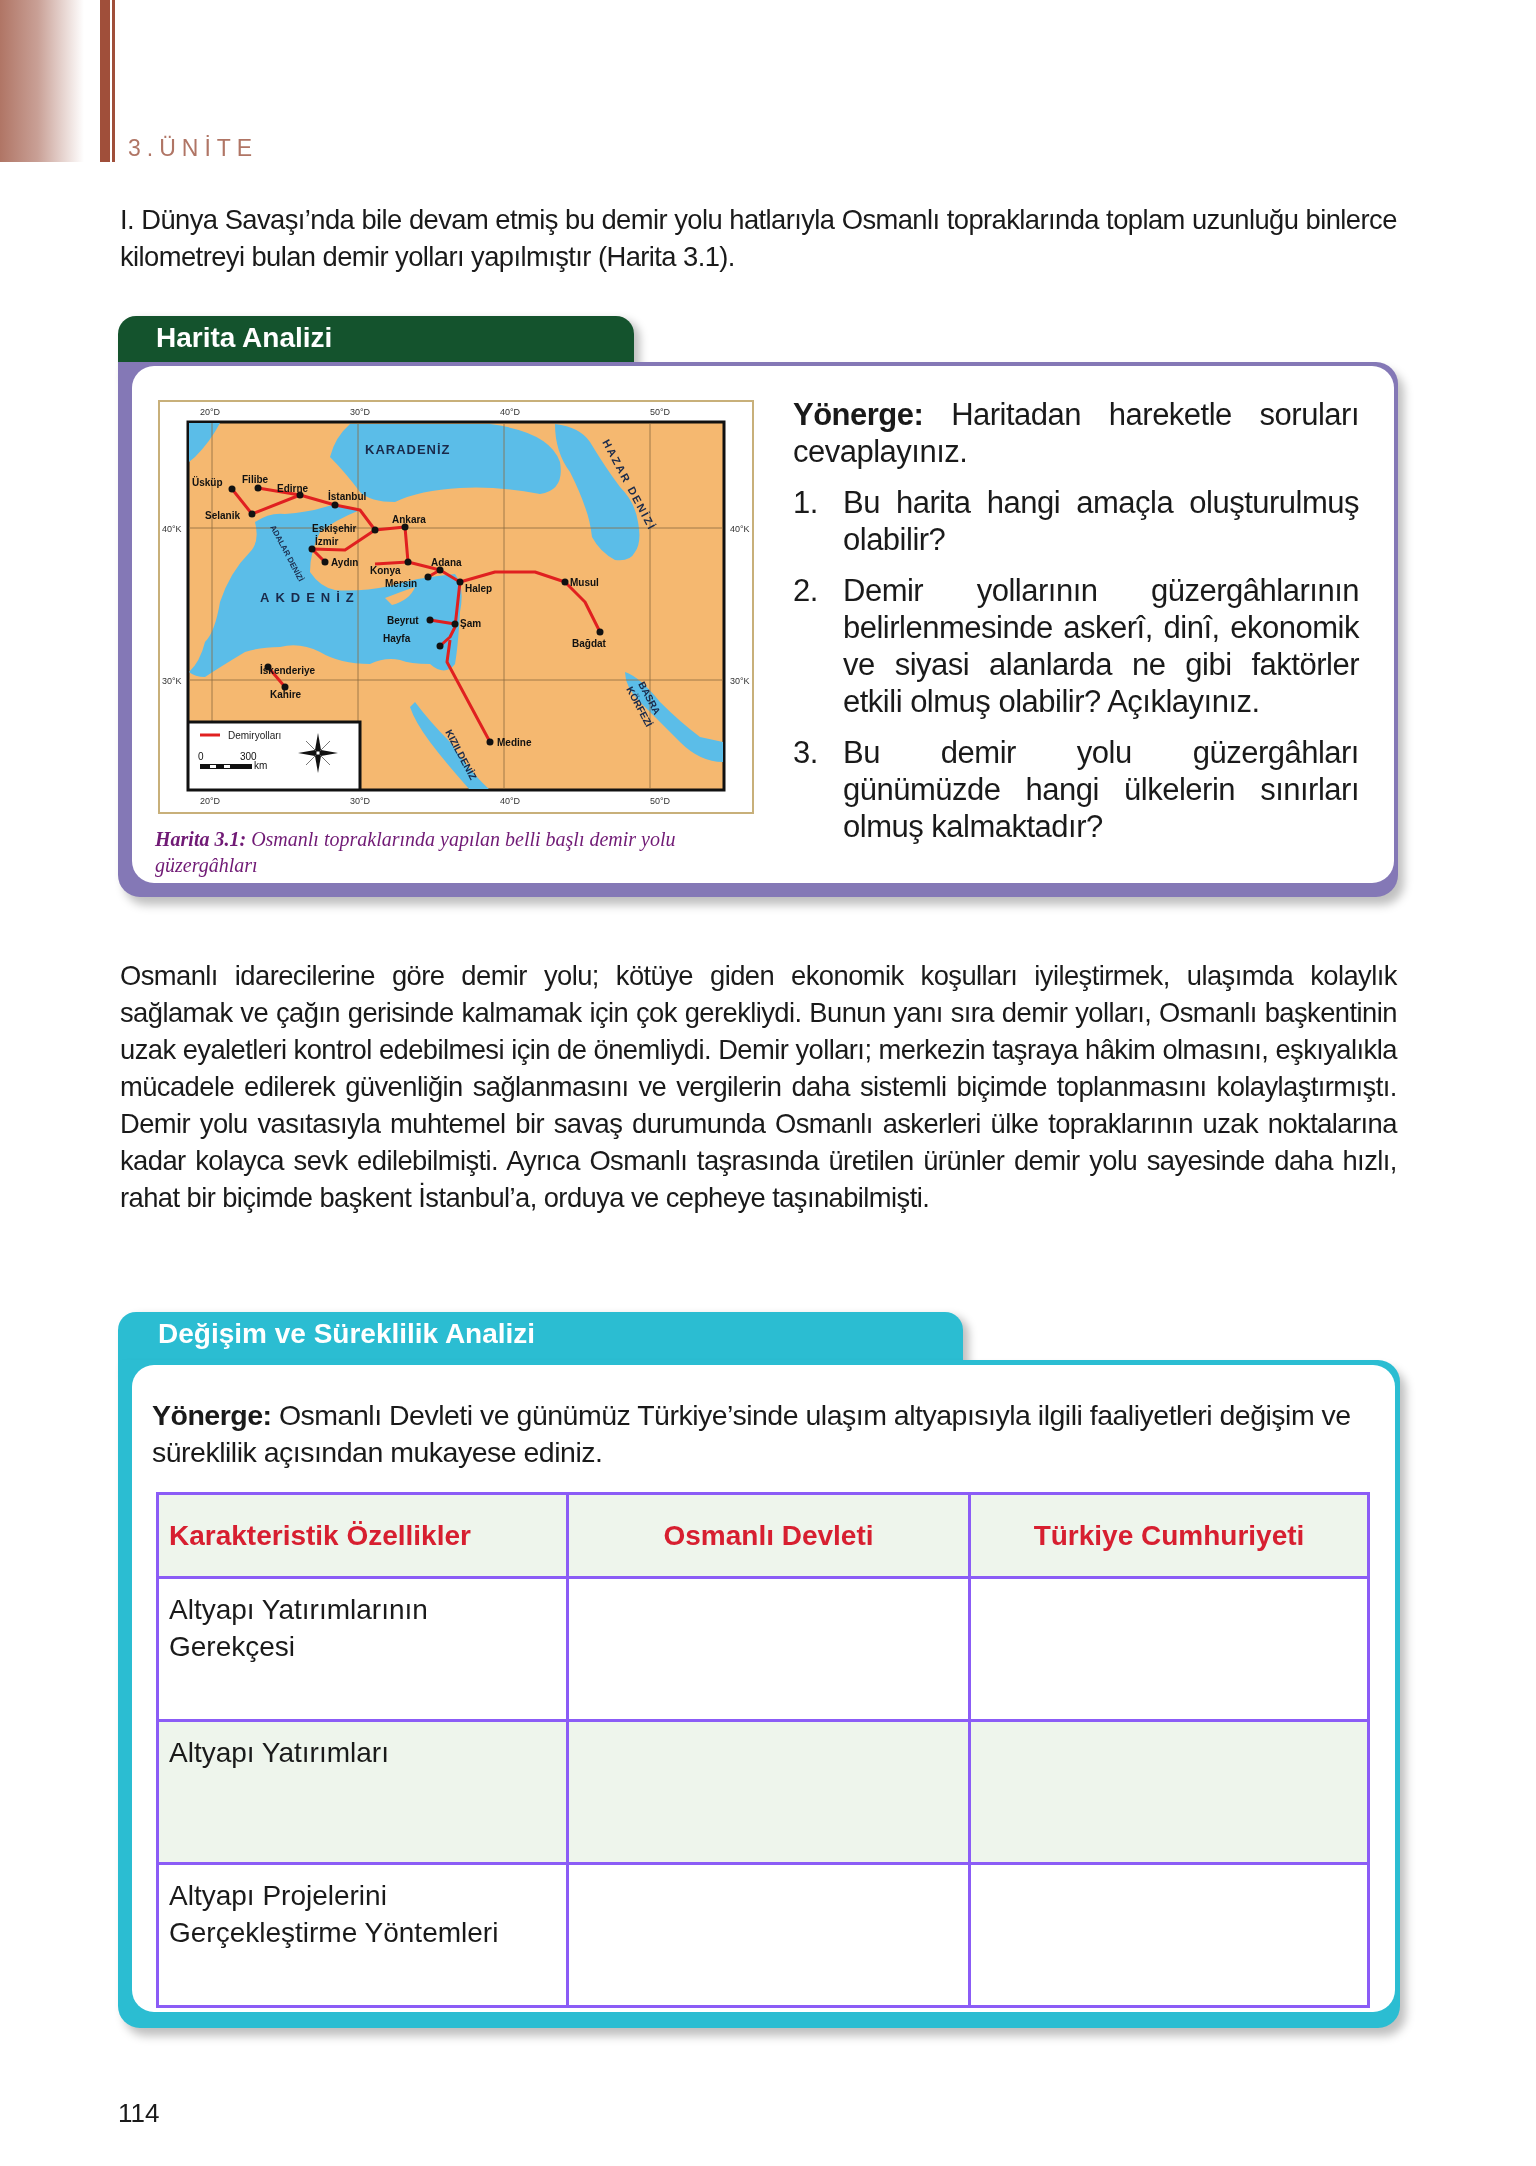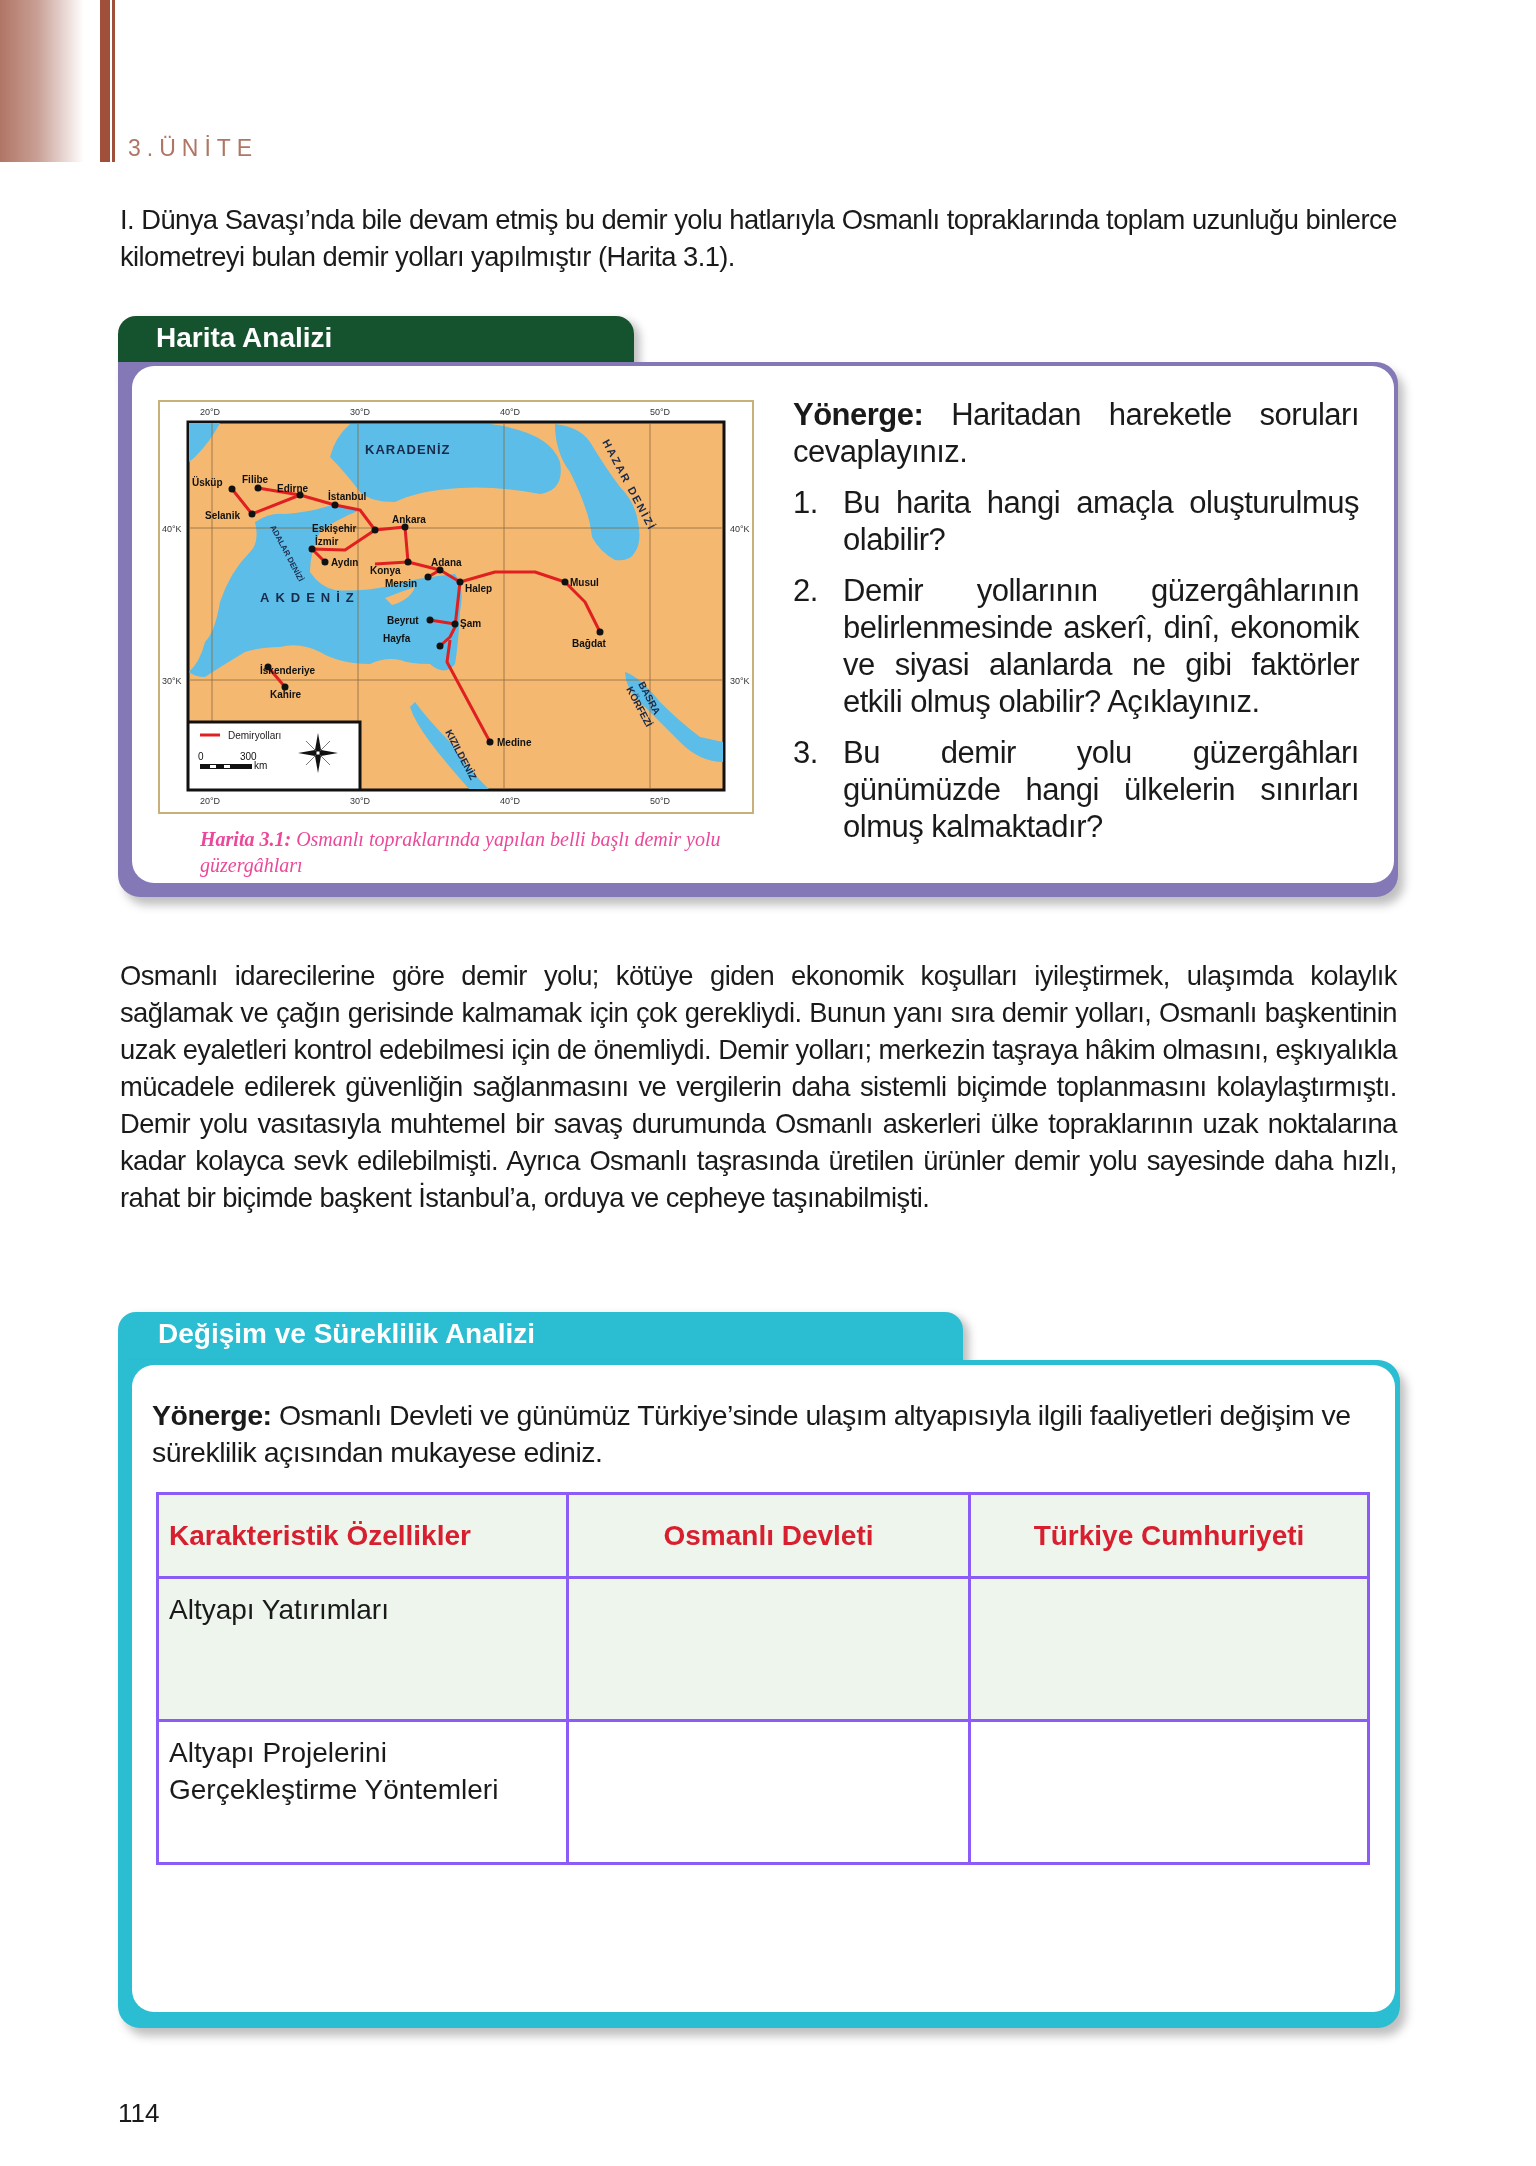--- a/index.html
+++ b/index.html
@@ -18,21 +18,21 @@
   #p1 { top: 201px; width: 1330px; }
   #p2 { top: 957px; width: 1330px; }
 
   
   .tab { position: absolute; border-radius: 18px 18px 0 0; color: #fff; font-weight: bold; font-size: 28px; padding: 6px 0 0 38px; }
   .tab-purple { left: 118px; top: 316px; width: 516px; height: 60px; background: #14532d; box-shadow: 6px 4px 8px rgba(0,0,0,0.25); }
   .box-purple { position: absolute; left: 118px; top: 362px; width: 1280px; height: 535px; background: #8478b6; border-radius: 0 22px 22px 22px; box-shadow: 6px 8px 10px rgba(0,0,0,0.25); }
   .box-purple-inner { position: absolute; left: 14px; top: 4px; right: 4px; bottom: 14px; background: #ffffff; border-radius: 22px; }
 
   .map-wrap { position: absolute; left: 158px; top: 400px; width: 596px; height: 414px; border: 2px solid #c8b07a; background: #ffffff; }
-  .map-caption { position: absolute; left: 155px; top: 826px; width: 600px; font-family: "Liberation Serif", serif; font-style: italic; font-size: 20px; line-height: 26px; color: #ec4899; margin-left: 45px; }
+  .map-caption { position: absolute; left: 155px; top: 826px; width: 600px; font-family: "Liberation Serif", serif; font-style: italic; font-size: 20px; line-height: 26px; color: #701a75; }
   .map-caption b { font-style: italic; }
 
   .q-area { position: absolute; left: 793px; top: 396px; width: 566px; font-size: 31px; line-height: 37px; letter-spacing: -0.5px; }
   .q-area .lead { text-align: justify; }
   .q-area .lead b { font-weight: bold; }
   .q-item { display: flex; margin-top: 14px; }
   .q-num { width: 50px; flex: none; }
   .q-text { flex: 1; text-align: justify; }
 
   
@@ -241,20 +241,25 @@
 
 <p class="yonerge2"><b>Yönerge:</b><span> Osmanlı Devleti ve günümüz Türkiye’sinde ulaşım altyapısıyla ilgili faaliyetleri değişim ve süreklilik açısından mukayese ediniz.</span></p>
 
 <table class="cmp">
   <tbody>
       <tr>
     <th class="first">Karakteristik Özellikler</th>
     <th class="c2">Osmanlı Devleti</th>
     <th>Türkiye Cumhuriyeti</th>
   </tr>
+  <tr>
+    <td class="label">Altyapı Yatırımlarının Gerekçesi</td>
+    <td class="c2"></td>
+    <td></td>
+  </tr>
   <tr class="alt">
     <td class="label">Altyapı Yatırımları</td>
     <td class="c2"></td>
     <td></td>
   </tr>
   <tr>
     <td class="label">Altyapı Projelerini Gerçekleştirme Yöntemleri</td>
     <td class="c2"></td>
     <td></td>
   </tr>

